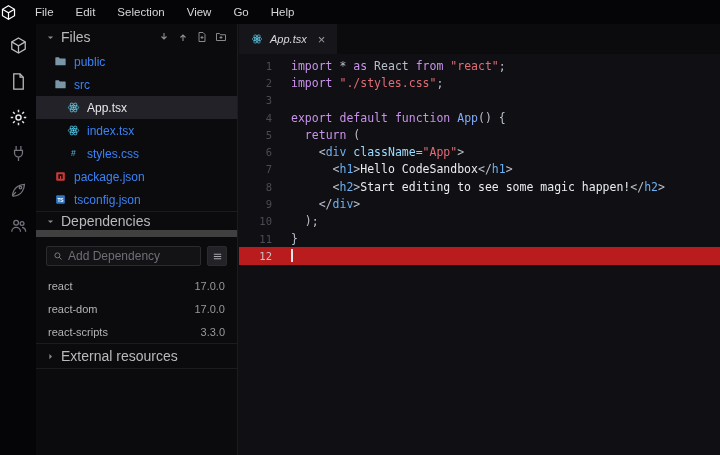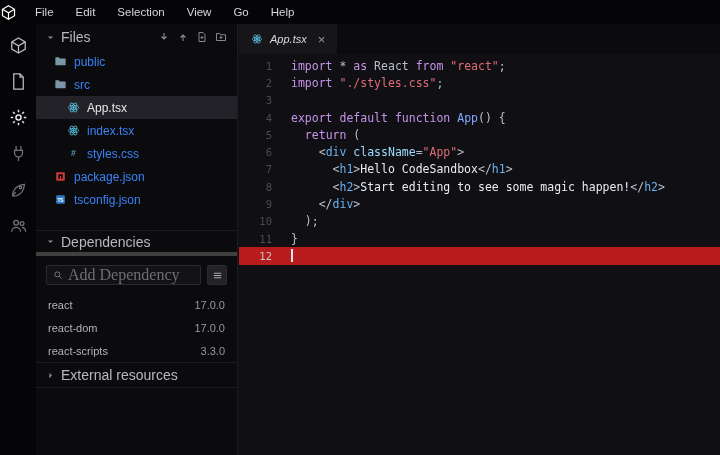--- a/index.html
+++ b/index.html
@@ -22,24 +22,24 @@
   .chev svg{width:100%;height:100%}
   .files-actions{margin-left:auto;display:flex;gap:7px;align-items:center}
   .files-actions .hicon{width:12px;height:12px;color:#8e8e94;display:flex}
   .files-actions .hicon svg{width:100%;height:100%}
   .tree-row{height:23px;display:flex;align-items:center;gap:7px;color:#3b82f6;padding-left:18px;font-size:12px;cursor:default}
   .tree-row.depth-2{padding-left:31px}
   .tree-row.selected{background:#222228;color:#e8e8ea}
   .file-icon{width:13px;height:13px;display:flex;flex:none;align-items:center;justify-content:center}
   .file-icon svg{width:100%;height:100%}
   .folder-color{color:#7a97a8}
-  .deps-header{border-top:1px solid #1c1c20;border-bottom:4px solid #404040;margin-top:19px}
+  .deps-header{border-top:1px solid #1c1c20;border-bottom:7px solid #404040;}
   .dep-search{display:flex;gap:6px;padding:9px 10px 8px}
   .dep-input{flex:1;height:20px;background:#131316;border:1px solid #2a2a2f;border-radius:2px;display:flex;align-items:center;padding:0 6px;gap:5px}
-  .dep-input input{background:transparent;border:none;outline:none;color:#c8c8cc;font-size:16px;width:100%;font-family:Liberation Serif, serif}
+  .dep-input input{background:transparent;border:none;outline:none;color:#c8c8cc;font-size:12px;width:100%;font-family:Liberation Sans, sans-serif}
   .dep-input input::placeholder{color:#6e6e76}
   .search-icon{width:10px;height:10px;color:#77777e;flex:none;display:flex}
   .search-icon svg{width:100%;height:100%}
   .dep-menu-btn{width:20px;height:20px;background:#232327;border:1px solid #2a2a2f;border-radius:2px;color:#a8a8ae;display:flex;align-items:center;justify-content:center;flex:none}
   .dep-menu-btn svg{width:11px;height:11px}
   .dep-row{height:23px;display:flex;align-items:center;justify-content:space-between;padding:0 12px;font-size:11px}
   .dep-name{color:#b4b4b8}
   .dep-version{color:#97979d}
   .ext-header{border-top:1px solid #1c1c20;border-bottom:1px solid #1c1c20;}
   

